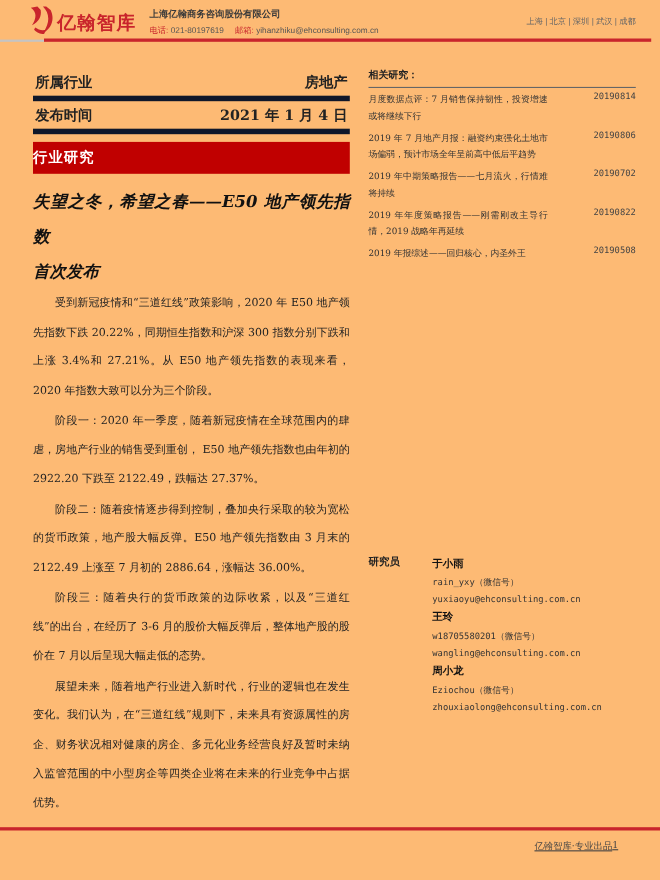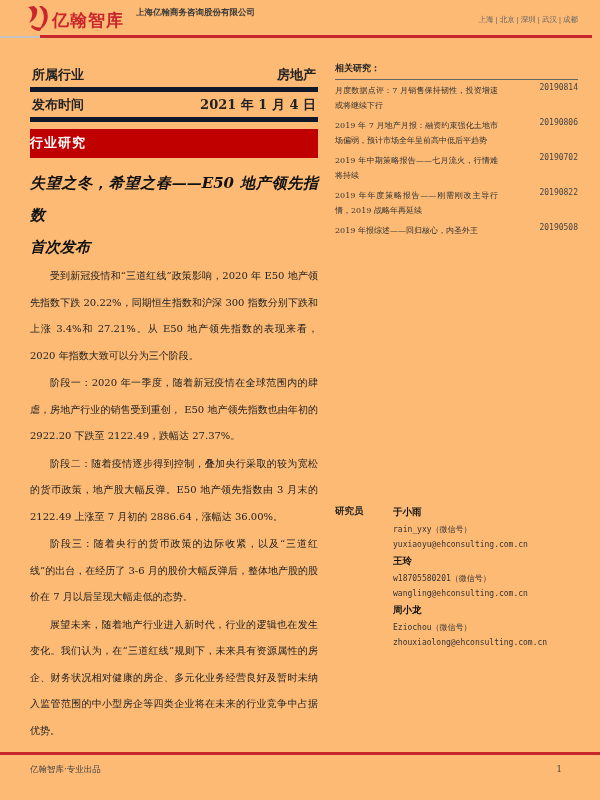--- a/index.html
+++ b/index.html
@@ -40,40 +40,46 @@
   .rel-code { width:50px; text-align:right; font-size:8px; color:#444; font-family:"DejaVu Sans Mono", monospace; }
   
   .researchers { position:absolute; left:335px; top:505px; width:243px; display:flex; }
   .res-label { width:52px; font-size:9.5px; font-weight:bold; color:#222; }
   .res-people { flex:1; padding-left:6px; }
   .res-name { font-size:9.5px; font-weight:bold; color:#111; margin-top:1px; }
   .res-line { font-size:8px; color:#333; font-family:"DejaVu Sans Mono", monospace; margin-top:5px; }
   .res-person + .res-person { margin-top:6px; }
   
   .footer-rule { position:absolute; top:752px; left:0; right:0; height:2.5px; background:#c9252c; }
-  .footer-text { position:absolute; top:764px; left:30px; right:38px; display:flex; justify-content:space-between; font-size:8.5px; color:#444; }
+  .footer-text { position:absolute; top:764px; left:30px; right:38px; display:flex; justify-content:flex-end; font-size:8.5px; color:#444;text-decoration:underline; }
 </style>
 </head>
 <body>
 
 <div class="page">
 
   <div class="hdr">
     <div class="logo-wrap">
       <span>
         <svg class="logo-mark" viewBox="0 0 24 26" xmlns="http://www.w3.org/2000/svg">
           <path d="M3 2 C9 6 8 12 4 18 C10 15 13 10 12 4 L9 1 Z" fill="#c9252c"></path>
           <path d="M14 1 C20 7 21 15 14 25 C22 21 25 12 21 4 L17 1 Z" fill="#c9252c"></path>
           <path d="M7 20 C10 22 13 23 17 22 L15 26 C11 26 8 24 6 22 Z" fill="#c9252c"></path>
         </svg>
       </span>
       <span class="logo-text">亿翰智库</span>
     </div>
     <div class="company-block">
       <div class="company-name">上海亿翰商务咨询股份有限公司</div>
+      <div class="contact">
+        <span class="lbl">电话:</span>
+        <span class="val">021-80197619</span>
+        <span class="lbl">邮箱:</span>
+        <span class="val">yihanzhiku@ehconsulting.com.cn</span>
+      </div>
     </div>
     <div class="cities">上海 | 北京 | 深圳 | 武汉 | 成都</div>
   </div>
 
   <div class="rule">
     <div class="rule-gray"></div>
     <div class="rule-red"></div>
   </div>
 
   <div class="left-col">

